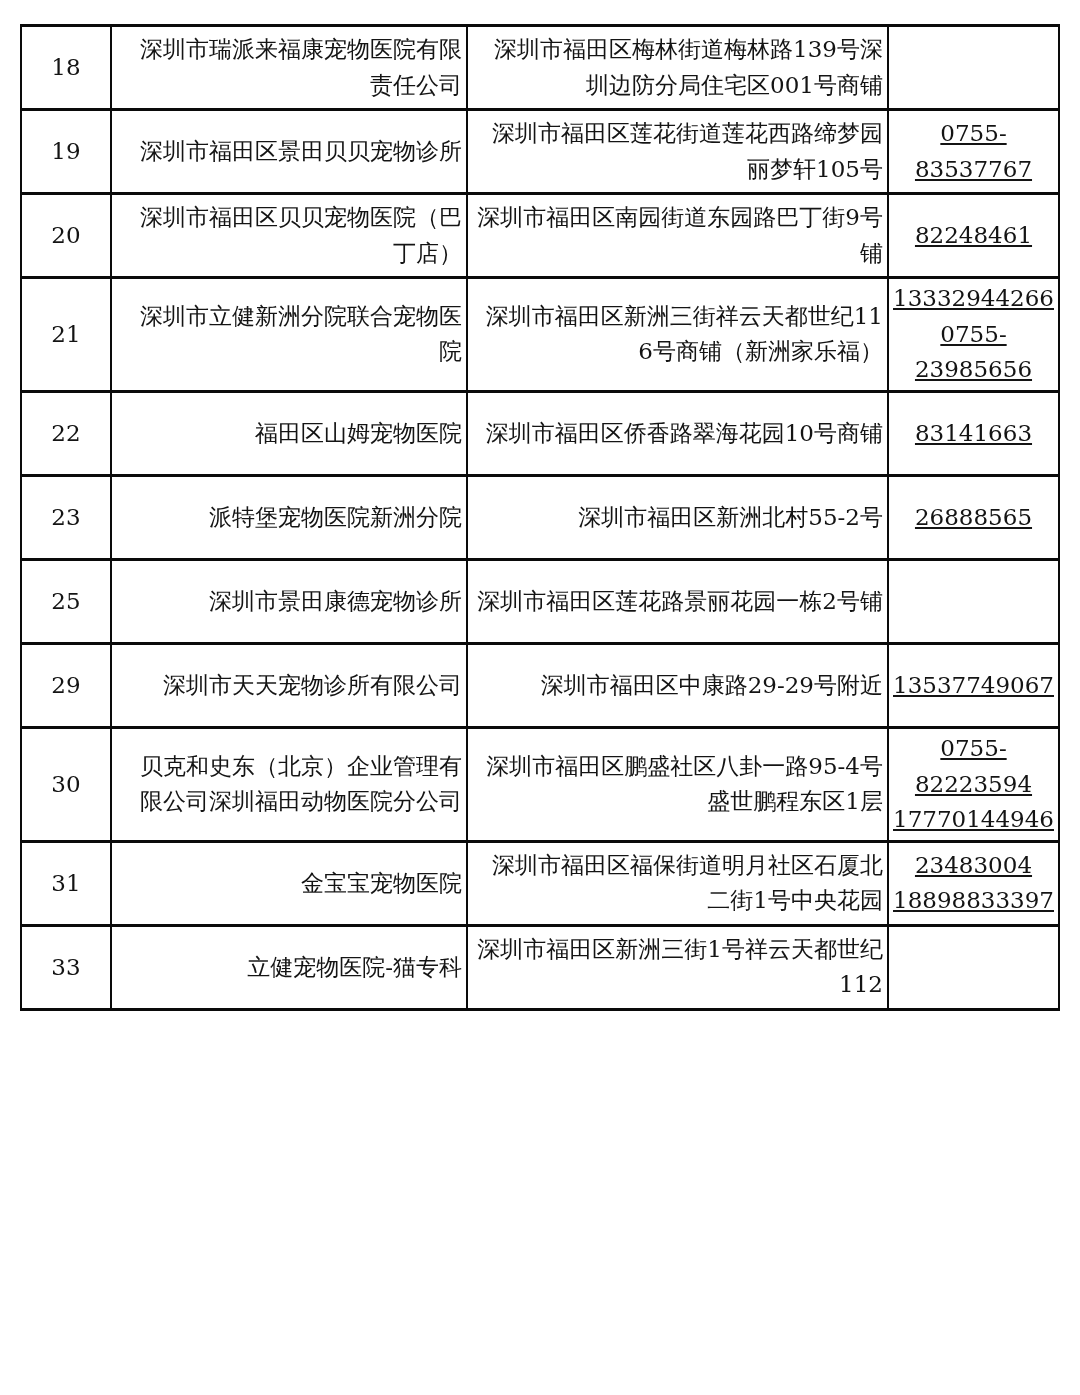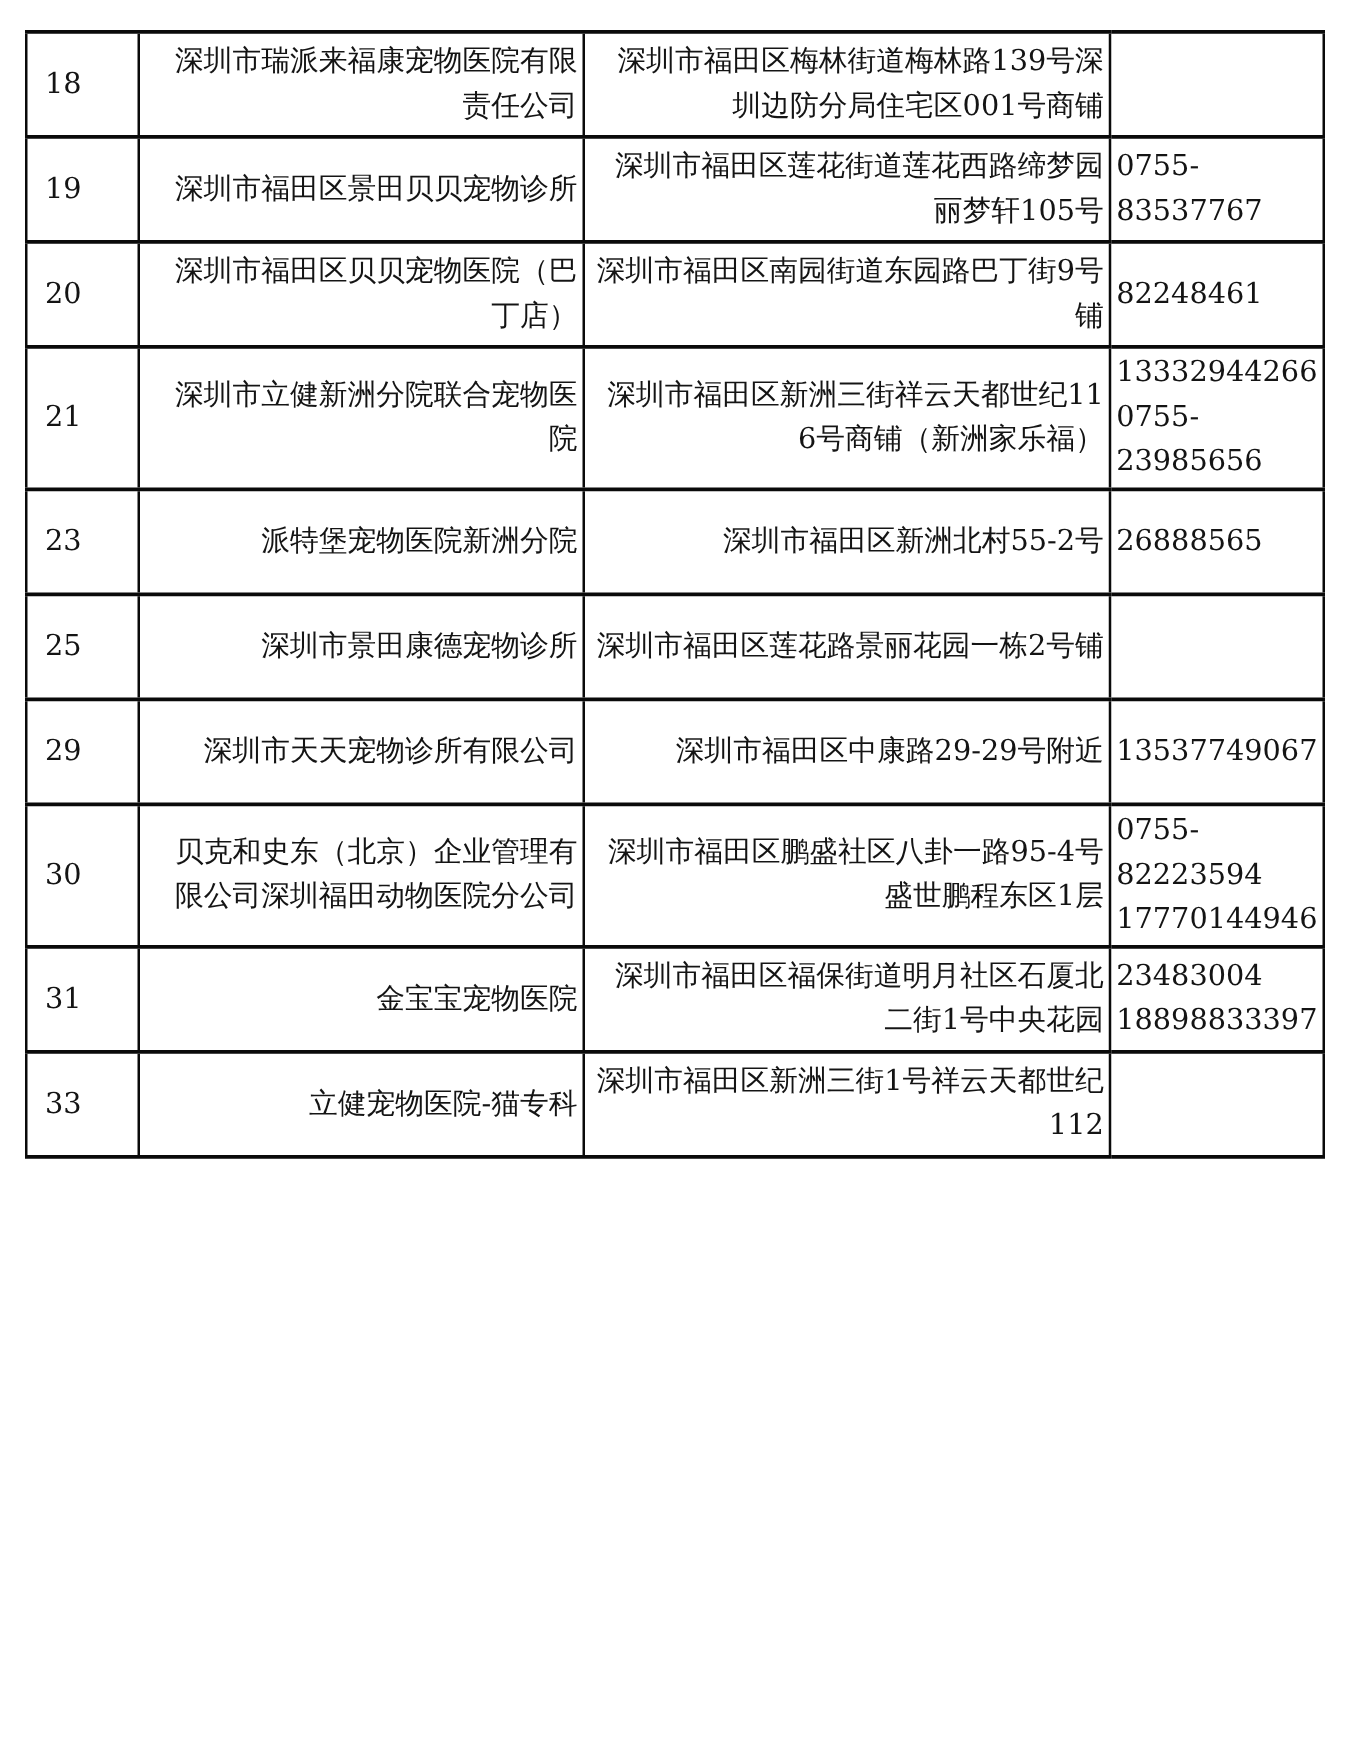--- a/index.html
+++ b/index.html
@@ -34,36 +34,38 @@
     border-bottom-width: 3px;
     height: 84px;
     box-sizing: border-box;
     vertical-align: middle;
     font-size: 23px;
     line-height: 1.55;
     color: #141414;
     overflow: hidden;
   }
   td.col-no {
-    padding: 2px 14px;
+    text-align: center;
+    padding: 2px 2px;
   }
   td.col-name {
     text-align: right;
     padding: 3px 4px 3px 8px;
     word-break: break-all;
   }
   td.col-address {
     text-align: right;
     padding: 3px 4px 3px 8px;
     word-break: break-all;
   }
   td.col-phone {
-    text-align: left;
+    text-align: center;
     padding: 2px 4px;
     white-space: pre-line;
+    text-decoration: underline;
   }
 </style>
 </head>
 <body>
 
 <div class="page">
   <table class="hospital-table">
     <colgroup>
       <col class="c-no">
       <col class="c-name">
@@ -88,20 +90,26 @@
           <td class="col-name">深圳市福田区贝贝宠物医院（巴丁店）</td>
           <td class="col-address">深圳市福田区南园街道东园路巴丁街9号铺</td>
           <td class="col-phone">82248461</td>
         </tr>
         <tr>
           <td class="col-no">21</td>
           <td class="col-name">深圳市立健新洲分院联合宠物医院</td>
           <td class="col-address">深圳市福田区新洲三街祥云天都世纪116号商铺（新洲家乐福）</td>
           <td class="col-phone">13332944266
 0755-23985656</td>
+        </tr>
+        <tr>
+          <td class="col-no">22</td>
+          <td class="col-name">福田区山姆宠物医院</td>
+          <td class="col-address">深圳市福田区侨香路翠海花园10号商铺</td>
+          <td class="col-phone">83141663</td>
         </tr>
         <tr>
           <td class="col-no">23</td>
           <td class="col-name">派特堡宠物医院新洲分院</td>
           <td class="col-address">深圳市福田区新洲北村55-2号</td>
           <td class="col-phone">26888565</td>
         </tr>
         <tr>
           <td class="col-no">25</td>
           <td class="col-name">深圳市景田康德宠物诊所</td>

